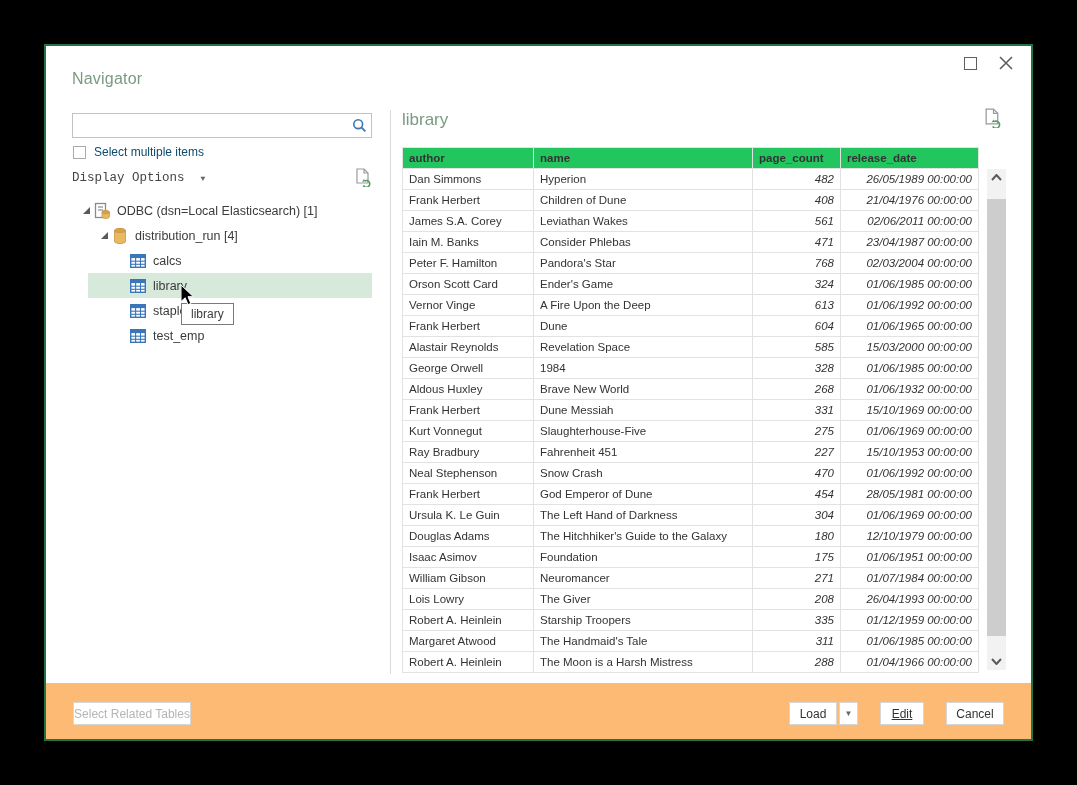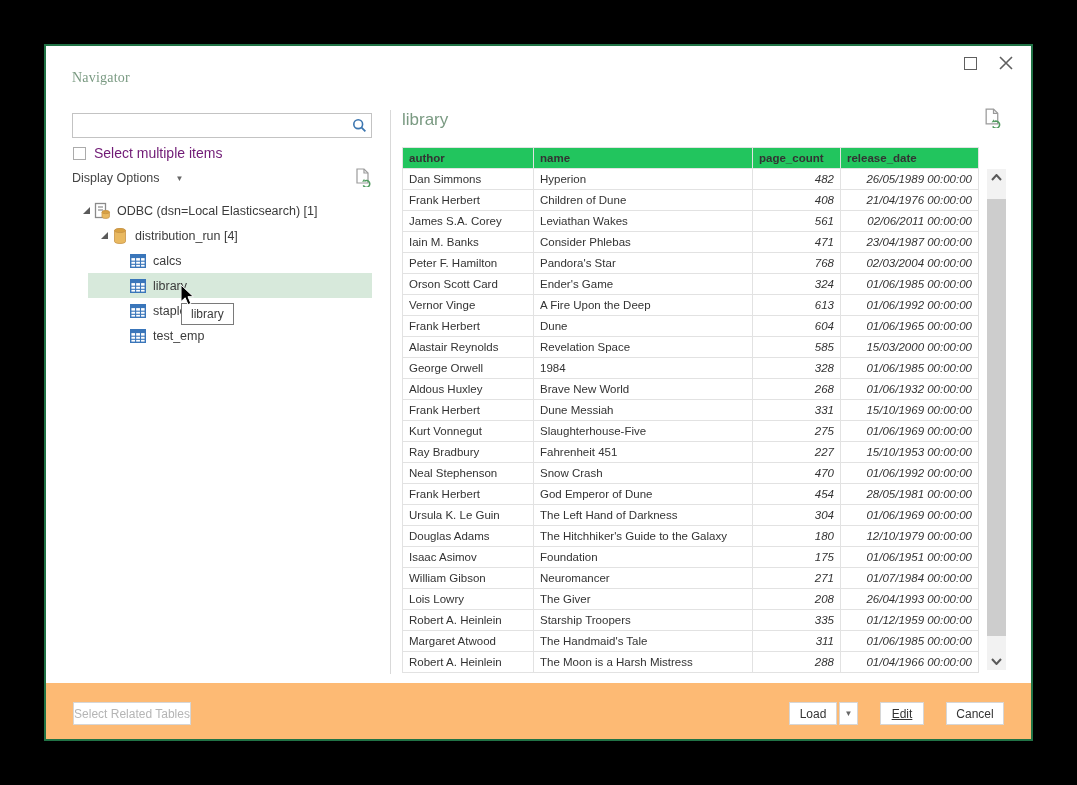--- a/index.html
+++ b/index.html
@@ -13,36 +13,36 @@
   .dialog {
     position:absolute; left:44px; top:44px; width:989px; height:697px;
     background:#fff; border:2px solid #217346;
   }
   
   .win-controls { position:absolute; top:4px; right:10px; display:flex; gap:6px; }
   .win-btn { width:30px; height:26px; background:transparent; border:none;
     display:flex; align-items:center; justify-content:center; cursor:pointer; }
   .max-glyph { width:13px; height:13px; border:1.5px solid #5f5f5f; display:block; }
   
-  .dlg-title { position:absolute; left:26px; top:24px; font-size:14px; font-weight:300;
-    color:#7a9a82; letter-spacing:.2px;font-family:Liberation Serif, serif; }
+  .dlg-title { position:absolute; left:26px; top:24px; font-size:16px; font-weight:300;
+    color:#7a9a82; letter-spacing:.2px; }
   
   .search-box { position:absolute; left:26px; top:67px; width:300px; height:25px;
     border:1px solid #c3c3c3; background:#fff; display:flex; align-items:center; }
   .search-box input { flex:1; border:none; outline:none; height:100%; padding:0 6px;
     font-size:12px; font-family:inherit; background:transparent; }
   .search-icon { width:24px; display:flex; align-items:center; justify-content:center; }
   
   .cb-row { position:absolute; left:27px; top:99px; display:flex; align-items:center; gap:8px;
-    font-size:14px; color:#701a75; }
+    font-size:12px; color:#0c4a6e; }
   .checkbox { width:13px; height:13px; border:1px solid #ababab; background:#fff; display:inline-block; }
   
   .disp-row { position:absolute; left:26px; top:122px; width:300px; display:flex;
     align-items:center; font-size:12.5px; color:#444; }
-  .disp-label { display:flex; align-items:flex-end; gap:16px; cursor:pointer; }
+  .disp-label { display:flex; align-items:flex-end; gap:16px; cursor:pointer;font-family:Liberation Mono, monospace; }
   .caret-down { font-size:8px; color:#666; transform:translateY(-2px); }
   .disp-row .spacer { flex:1; }
   
   .tree { position:absolute; left:26px; top:152px; width:300px; }
   .tree-row { height:25px; display:flex; align-items:center; font-size:12.5px; color:#3b3b3b;
     cursor:default; }
   .tree-row.lvl0 { padding-left:10px; }
   .tree-row.lvl1 { padding-left:28px; }
   .tree-row.lvl2 { padding-left:58px; }
   .tree-row.selected { background:linear-gradient(90deg, transparent 16px, #d7e9db 16px); }

